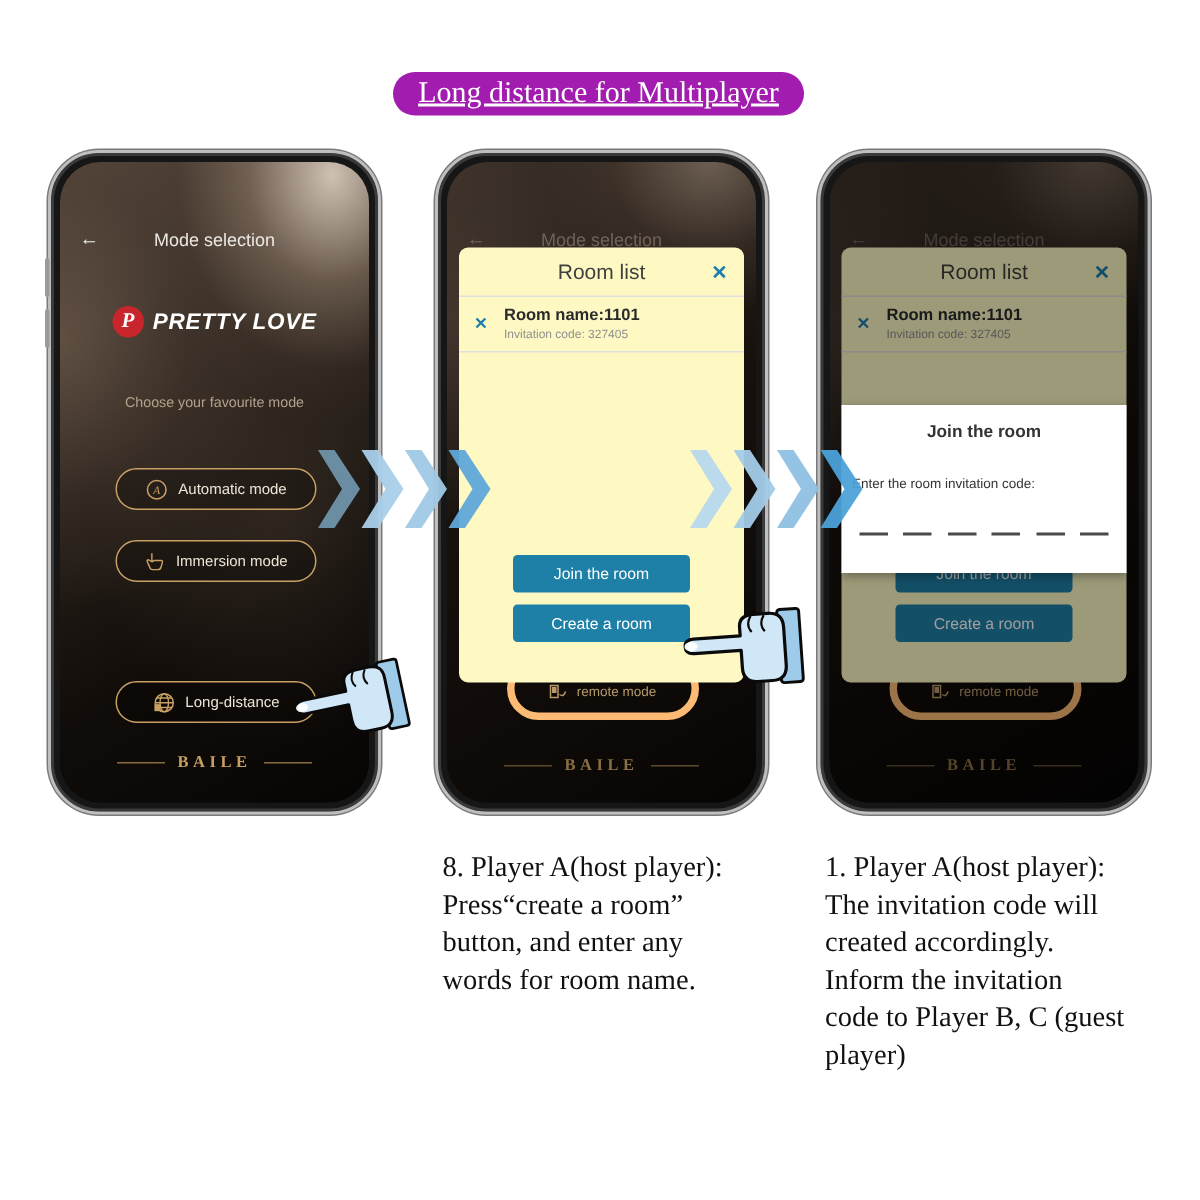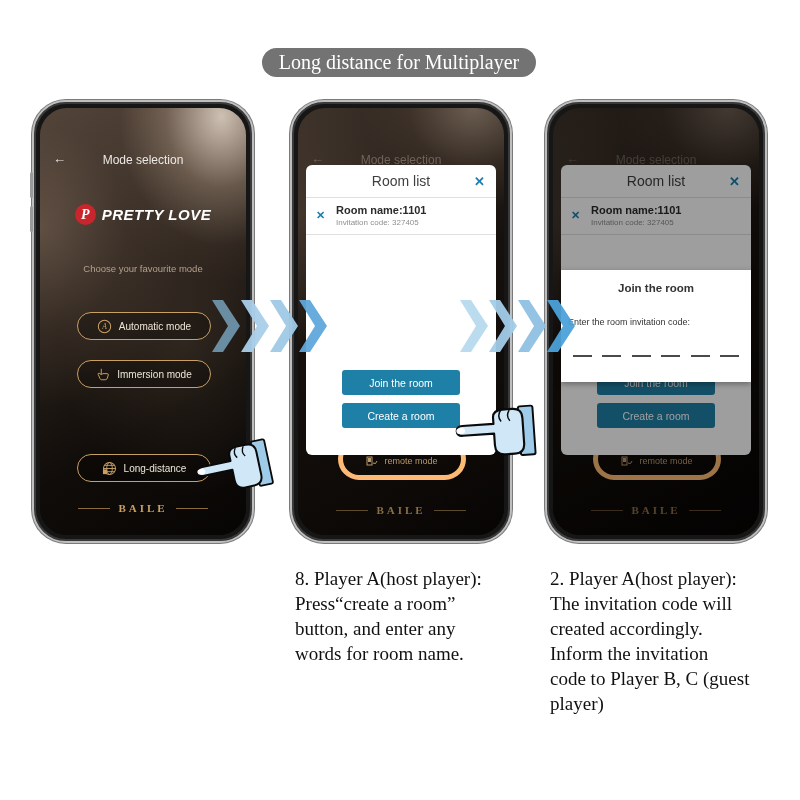--- a/index.html
+++ b/index.html
@@ -1,23 +1,23 @@
 <!DOCTYPE html>
 <html><head>
 <meta charset="utf-8">
 <style>
   html,body{margin:0;padding:0;}
   body{width:800px;height:800px;position:relative;background:#ffffff;
        font-family:"Liberation Sans",sans-serif;overflow:hidden;}
 
   
   .banner{position:absolute;left:262px;top:48px;width:274px;height:29px;
-    background:#737373;border-radius:15px;color:#fff;
+    background:#a21caf;border-radius:15px;color:#fff;
     font-family:"Liberation Serif",serif;font-size:20px;
-    display:flex;align-items:center;justify-content:center;}
+    display:flex;align-items:center;justify-content:center;text-decoration:underline;}
 
   
   .phone{position:absolute;top:100px;width:222px;height:443px;
     background:#161616;border:2px solid #bfbfbf;border-radius:34px;
     box-shadow:0 0 0 1px #7a7a7a, inset 0 0 0 2px #3a3a3a;box-sizing:border-box;padding:6px;}
   .side-btn{position:absolute;left:-4px;width:3px;height:26px;background:#9a9a9a;border-radius:2px;}
   .screen{position:relative;width:100%;height:100%;border-radius:27px;overflow:hidden;background:#0a0806;}
   .bg-waves{position:absolute;inset:0;
     background:
       radial-gradient(90% 55% at 88% 2%, rgba(214,200,186,.95) 0%, rgba(150,130,112,.55) 30%, rgba(80,64,52,.2) 55%, transparent 70%),
@@ -44,21 +44,21 @@
   .mode-btn{position:absolute;left:37px;width:134px;height:28px;border:1px solid #c9a063;border-radius:15px;
     display:flex;align-items:center;justify-content:center;gap:7px;color:#ece5d6;font-size:10px;
     background:rgba(0,0,0,.25);box-sizing:border-box;}
   .baile{position:absolute;left:0;right:0;display:flex;align-items:center;justify-content:center;gap:8px;
     font-family:"Liberation Serif",serif;font-weight:bold;letter-spacing:3px;font-size:11px;color:#c9a063;}
   .baile .line{width:32px;height:1px;background:#8a6d3f;}
   .baile.dim2{color:#8a6f45;}
   .baile.dim2 .line{background:#5e4a2c;}
 
   
-  .dialog{position:absolute;left:8px;top:57px;width:190px;height:290px;background:#ffffff;border-radius:6px;}
+  .dialog{position:absolute;left:8px;top:57px;width:190px;height:290px;background:#fef9c3;border-radius:6px;}
   .dlg-titlerow{position:relative;height:32px;border-bottom:1px solid #e0e0e0;}
   .dlg-title{position:absolute;left:0;right:0;top:8px;text-align:center;font-size:14px;color:#3f3f3f;}
   .dlg-close{position:absolute;right:11px;top:9px;font-size:13px;color:#1d7fae;font-weight:bold;}
   .room-item{position:relative;height:36px;border-bottom:1px solid #e0e0e0;}
   .room-x{position:absolute;left:10px;top:11px;color:#1d7fae;font-size:11px;font-weight:bold;}
   .room-name{position:absolute;left:30px;top:6px;font-size:11px;font-weight:bold;color:#2b2b2b;}
   .room-code{position:absolute;left:30px;top:20px;font-size:8px;color:#8f8f8f;}
   .dlg-btn{position:absolute;left:36px;width:118px;height:25px;background:#1f80a7;border-radius:3px;
     color:#fff;font-size:10.5px;display:flex;align-items:center;justify-content:center;}
   .dlg-btn.join{top:205px;} .dlg-btn.create{top:238px;}
@@ -244,18 +244,18 @@
   <rect x="66" y="6" width="15" height="50" rx="2" fill="#9fcbea" stroke="#0a0a0a" stroke-width="2"></rect>
   <path d="M40 22 L8 22 Q2 22 2 27 Q2 32 8 32 L40 32 L40 44 Q40 54 50 54 L60 54 Q70 54 70 44 L70 18 Q70 8 60 8 L50 8 Q40 8 40 16 Z" fill="#cfe7f6" stroke="#0a0a0a" stroke-width="2.2" stroke-linejoin="round"></path>
   <path d="M48 9 q-4 6 0 11 M57 9 q-4 6 0 11" fill="none" stroke="#0a0a0a" stroke-width="1.5"></path>
   <ellipse cx="6" cy="27" rx="4.5" ry="3.2" fill="#ffffff" opacity=".95"></ellipse>
 </svg>
 
 <div class="instr one">8. Player A(host player):
 Press“create a room”
 button, and enter any
 words for room name.</div>
-<div class="instr two">2. Player A(host player):
+<div class="instr two">1. Player A(host player):
 The invitation code will
 created accordingly.
 Inform the invitation
 code to Player B, C (guest
 player)</div>
 
 </body></html>

